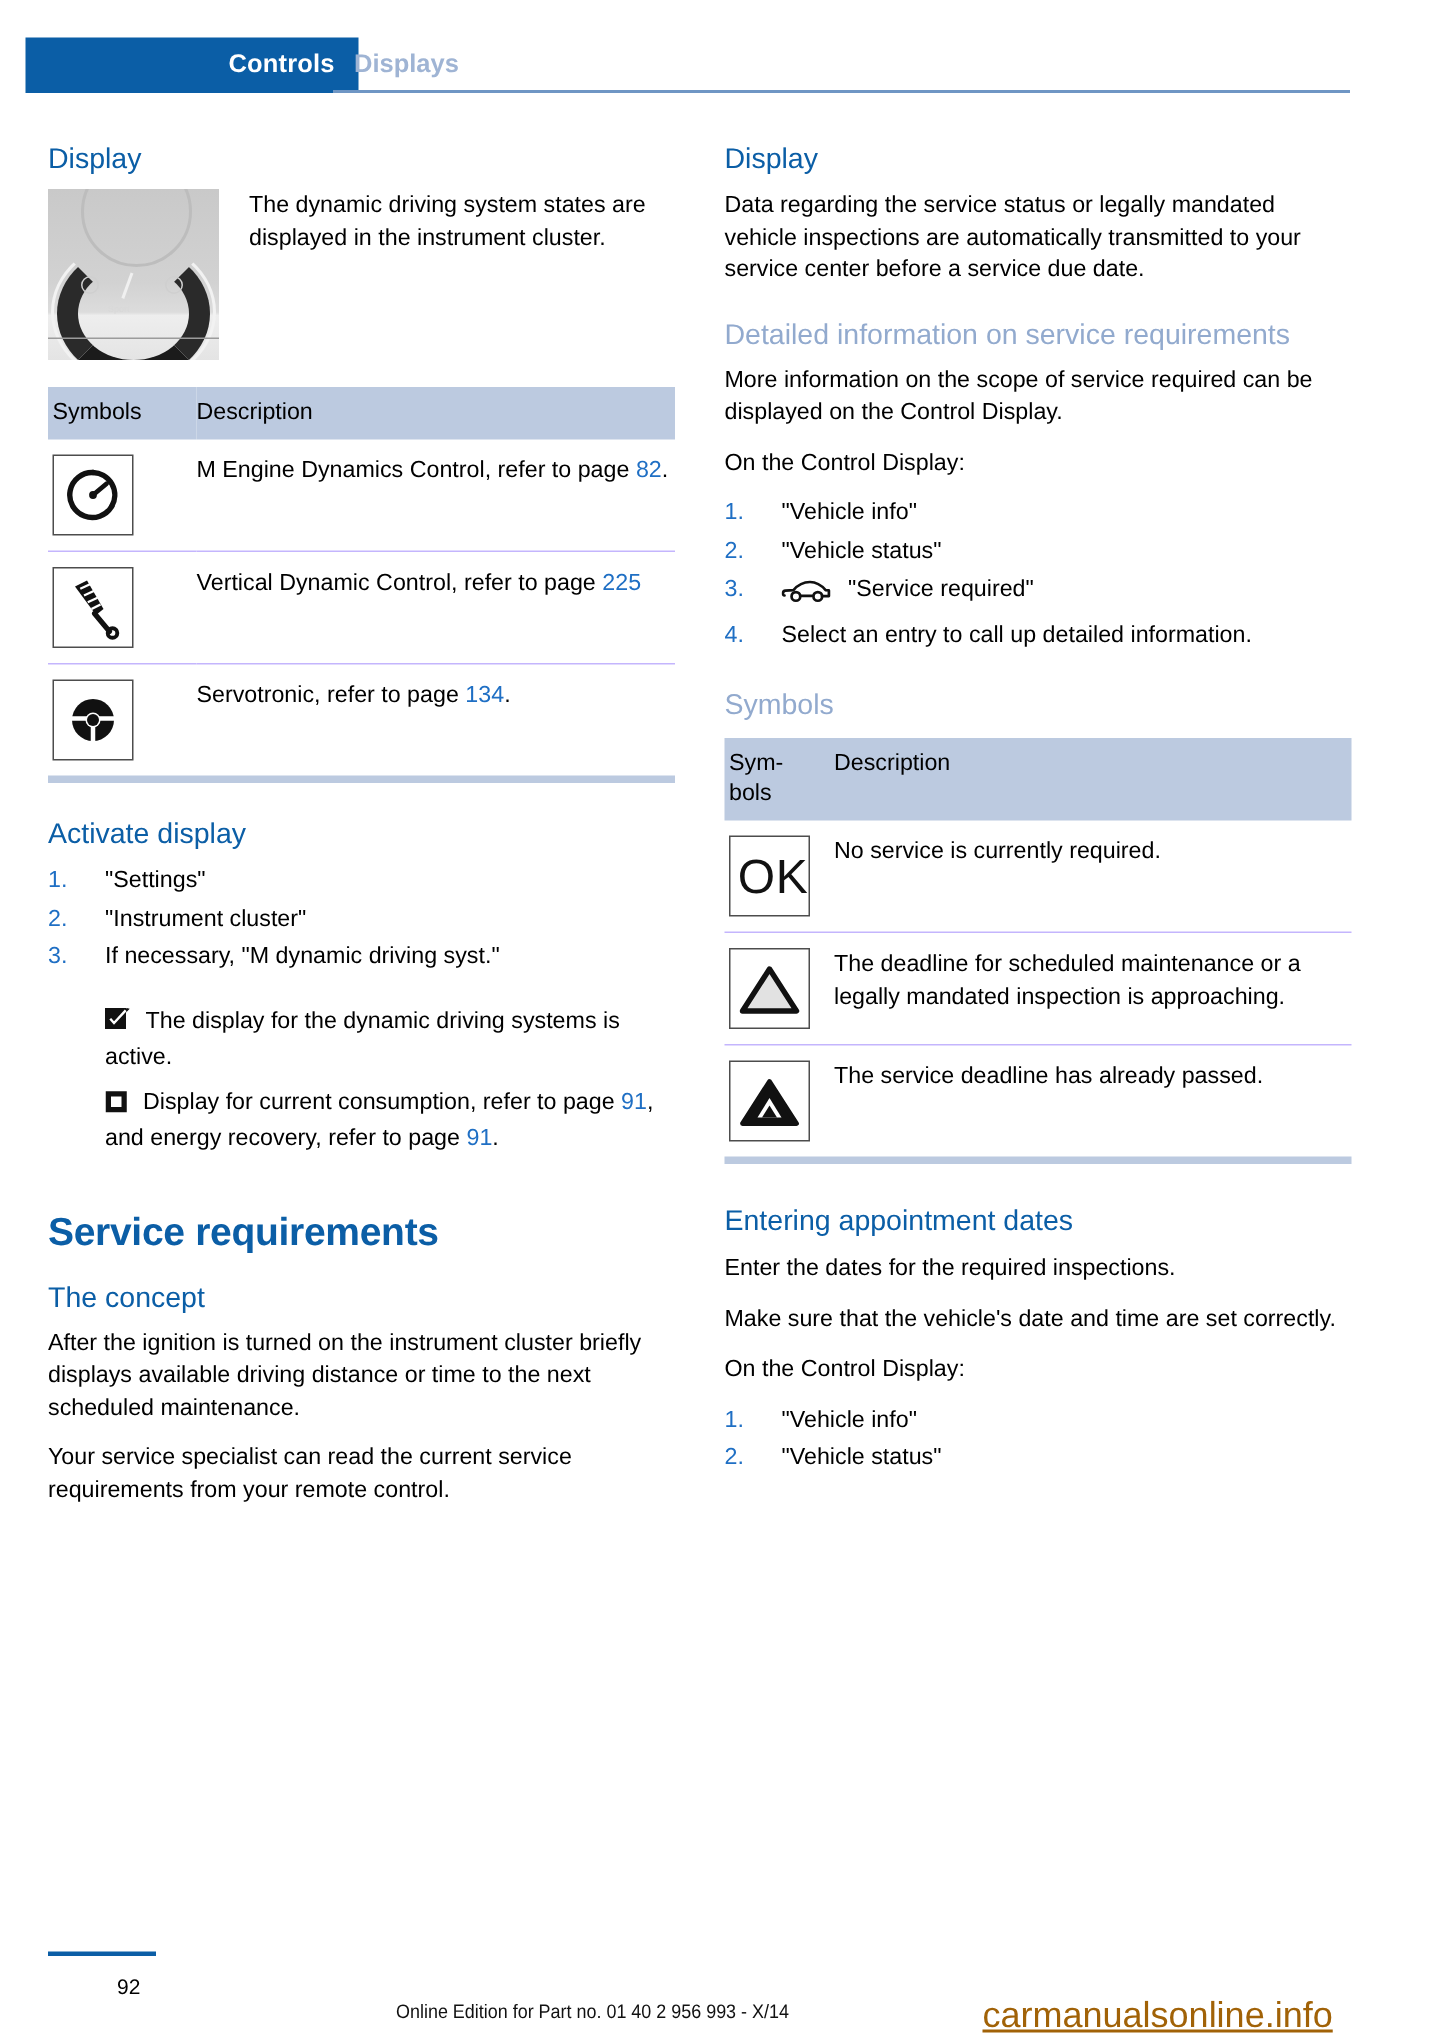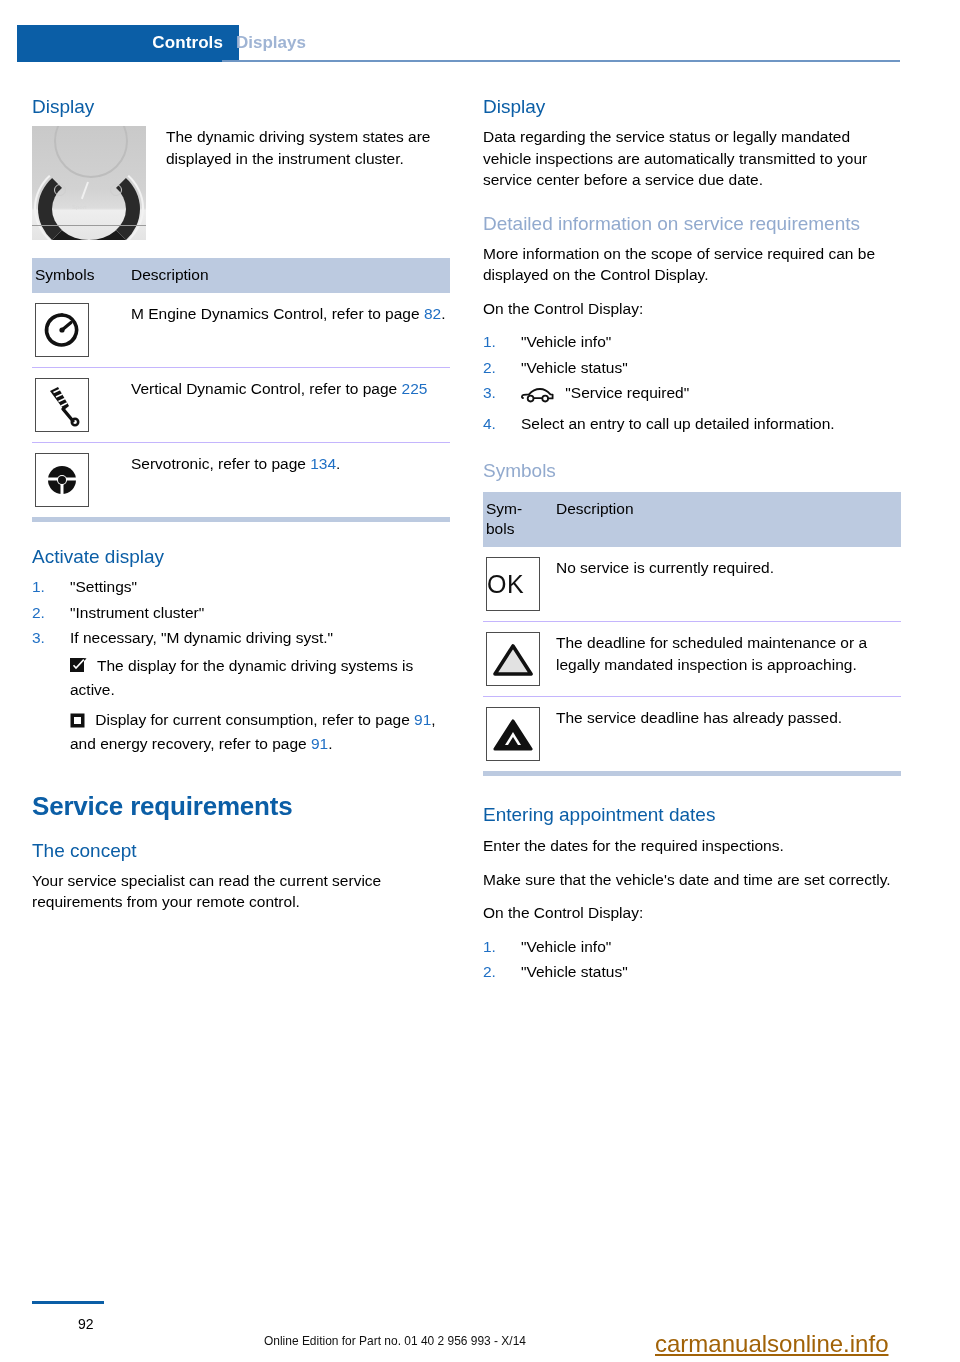--- a/index.html
+++ b/index.html
@@ -240,24 +240,24 @@
   
   .iconbox {
     width: 54px;
     height: 54px;
     border: 1px solid #4d4d4d;
     box-sizing: border-box;
     position: relative;
     background: #fff;
   }
   .iconbox.ok-txt {
-    font-size: 25px;
+    font-size: 32px;
     letter-spacing: 0.5px;
     color: #111;
-    text-align: left;
+    text-align: right;
     line-height: 52px;
     font-family: "Liberation Sans", sans-serif;
   }
   .icon-svg { position: absolute; left: 0; top: 0; }
 
   
   .glyph-check, .glyph-box {
     display: inline-block;
     vertical-align: -3px;
     margin-right: 6px;
@@ -409,21 +409,21 @@
     <li>
       <span class="num">2.</span>
       <span>"Instrument cluster"</span>
     </li>
     <li>
       <span class="num">3.</span>
       <span>If necessary, "M dynamic driving syst."</span>
     </li>
   </ol>
 
-  <div class="substep" style="margin-top:6px">
+  <div class="substep" style="margin-top:21px">
     <span class="glyph-check">
       <svg width="17" height="16" viewBox="0 0 17 16">
         <rect x="0" y="0" width="14" height="14" fill="#111"></rect>
         <path d="M3 7.5 L6 11 L16.5 0.5 L14.5 0 L6 8.5 L4.2 6.2 Z" fill="#111"></path>
         <path d="M3.5 7.2 L6 10 L13.8 1.6" fill="none" stroke="#fff" stroke-width="1.6"></path>
       </svg>
     </span>
     <span>The display for the dynamic driving systems is active.</span>
   </div>
 
@@ -433,20 +433,21 @@
         <rect x="0.5" y="0.5" width="14" height="14" fill="#111"></rect>
         <rect x="4" y="4" width="7" height="7" fill="#fff"></rect>
       </svg>
     </span>
     <span>Display for current consumption, refer to page </span><span class="blue-ref">91</span><span>, and energy recovery, refer to page </span><span class="blue-ref">91</span><span>.</span>
   </div>
 
   <h1 class="chapter" style="margin-top:36px; margin-bottom:18px">Service requirements</h1>
 
   <h2 class="section">The concept</h2>
+  <p class="body">After the ignition is turned on the instrument cluster briefly displays available driving distance or time to the next scheduled maintenance.</p>
   <p class="body">Your service specialist can read the current service requirements from your remote control.</p>
 
 </div>
 
 <div class="col col-right">
 
   <h2 class="section">Display</h2>
   <p class="body">Data regarding the service status or legally mandated vehicle inspections are automatically transmitted to your service center before a service due date.</p>
 
   <h2 class="section muted" style="margin-top:22px">Detailed information on service requirements</h2>

